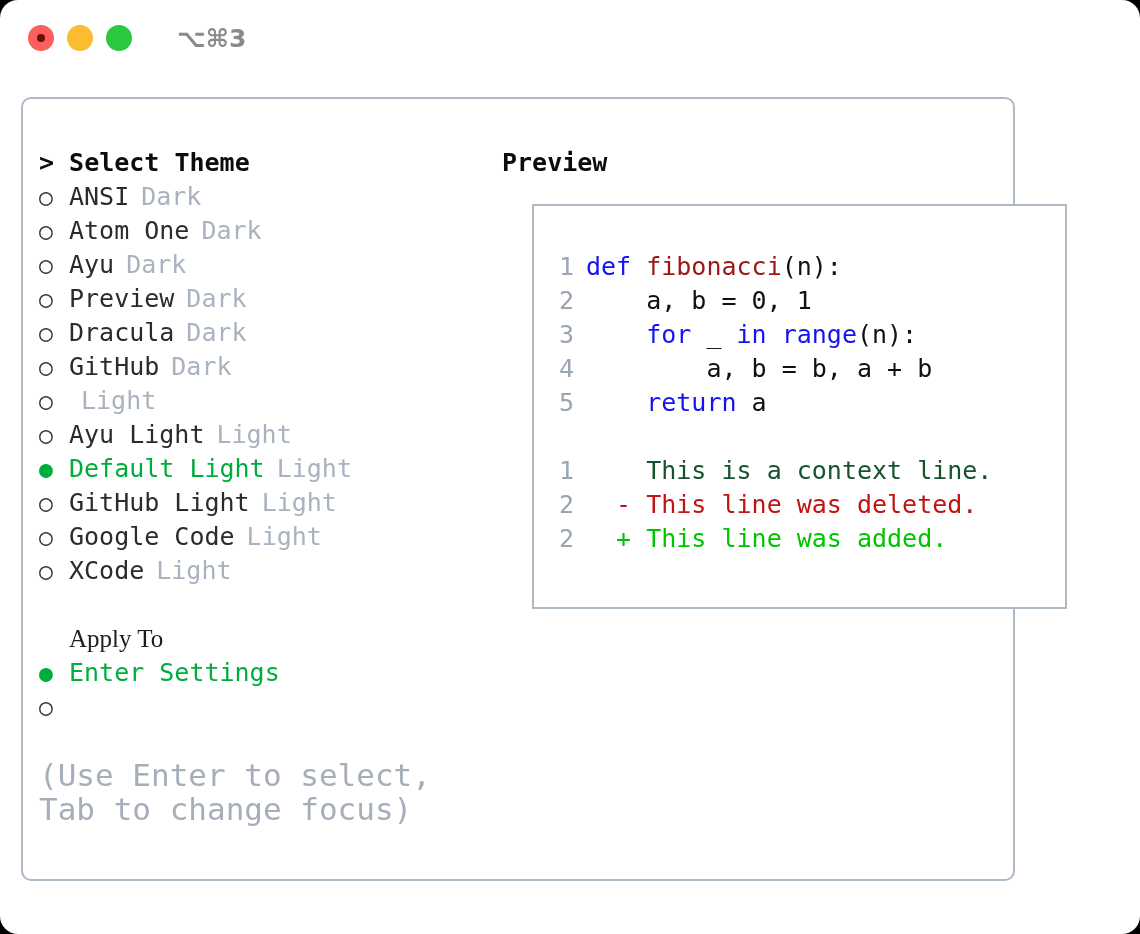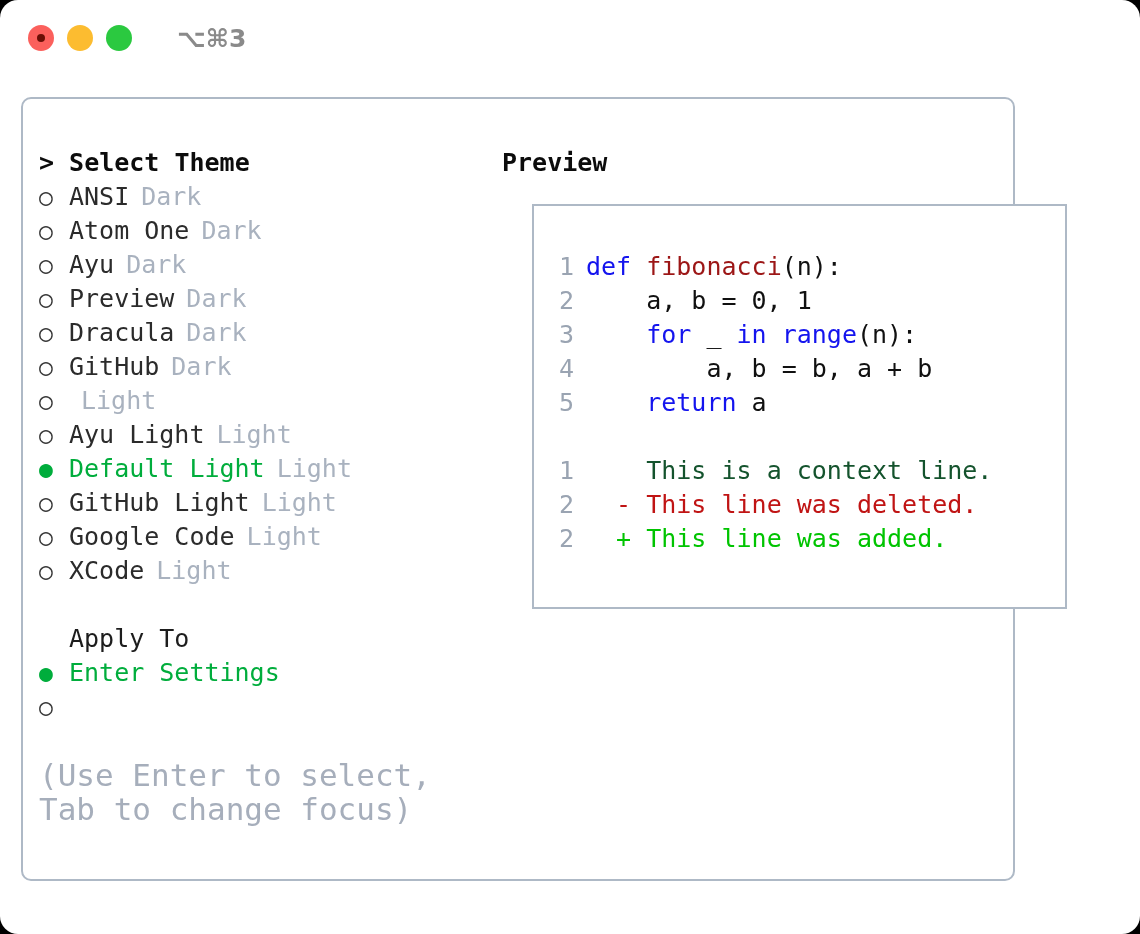--- a/index.html
+++ b/index.html
@@ -117,20 +117,21 @@
   }
 
   .spacer-row { height: 34px; }
 
   .plain-label {
     padding-left: 30px;
     font-size: 25px;
     line-height: 34px;
     color: #1d1d1d;
     white-space: pre;
+    font-family: Liberation Serif, serif;
   }
 
   #hint {
     margin-top: 34px;
     font-size: 31px;
     line-height: 34px;
     color: #a6aebb;
     width: 410px;
     white-space: pre-wrap;
   }

